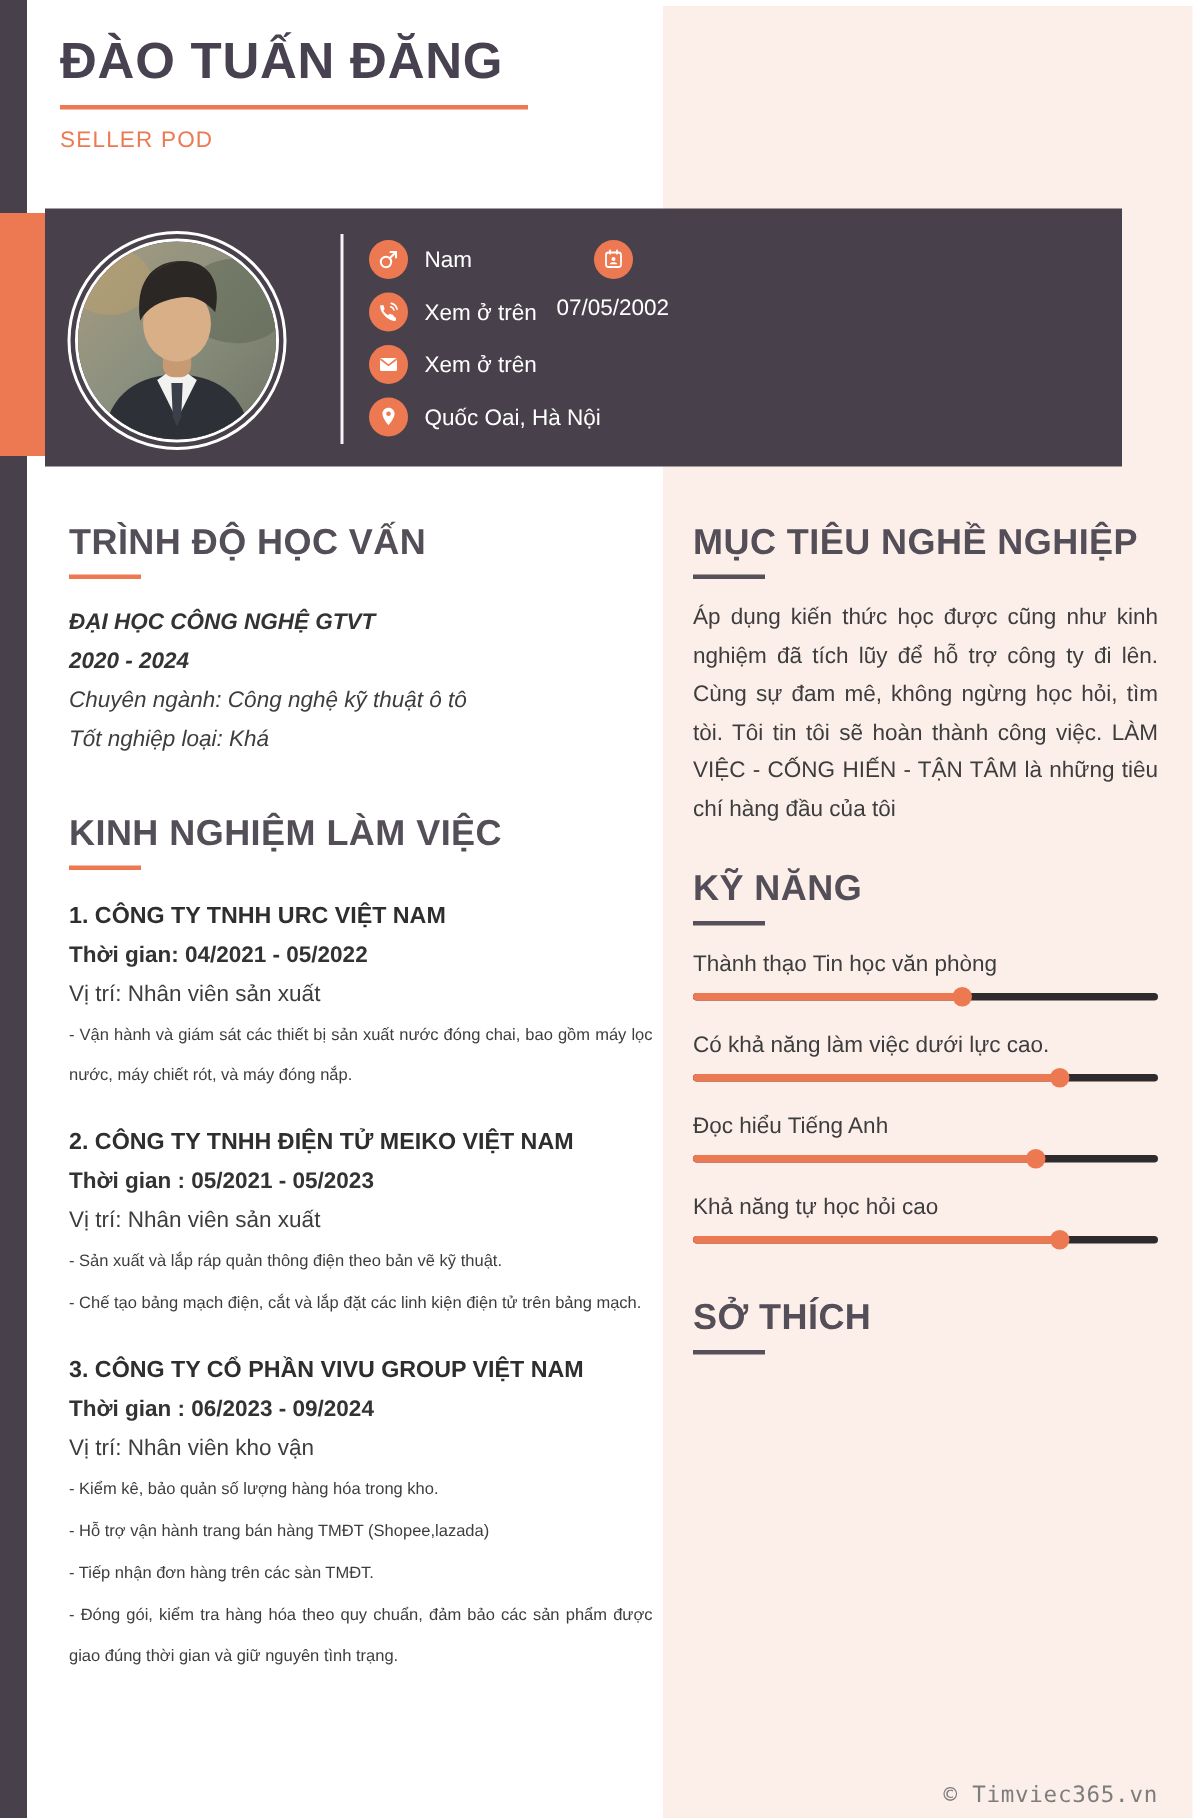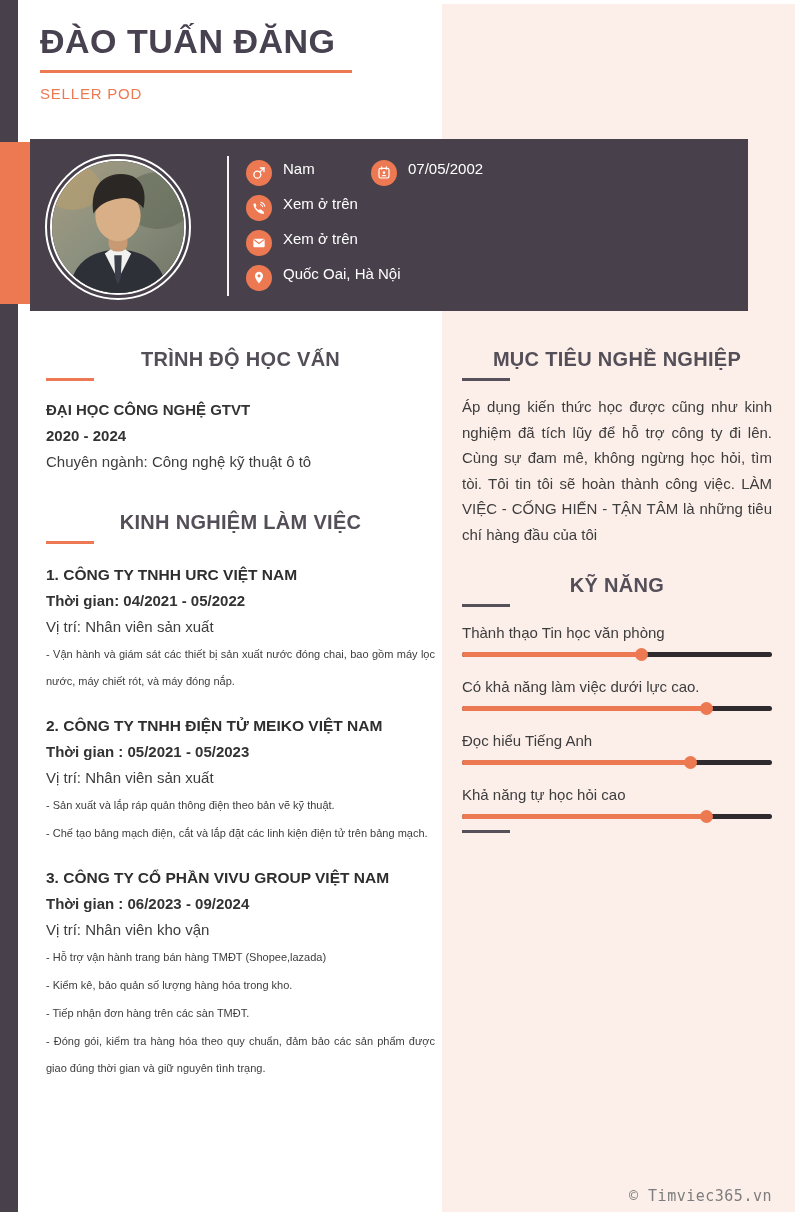--- a/index.html
+++ b/index.html
@@ -25,37 +25,37 @@
   .cv-title { margin-top:12px; font-size:15px; font-weight:400; color:var(--accent); letter-spacing:.8px; }
 
   
   .photo-wrap { position:absolute; left:15px; top:15px; width:146px; height:146px;
     border:2px solid #fff; border-radius:50%; }
   .photo-inner { position:absolute; inset:3px; border:2px solid #fff; border-radius:50%; overflow:hidden; }
   .photo-inner svg { display:block; width:100%; height:100%; }
   .v-divider { position:absolute; left:197px; top:17px; width:2px; height:140px; background:#fff; opacity:.95; }
   .contact { position:absolute; left:216px; top:21px; }
   .contact-row { display:flex; align-items:center; height:26px; margin-bottom:9px; position:relative; }
-  .contact-item { display:flex; gap:11px; }
-  .contact-item.second { position:absolute; left:125px; top:0; }
+  .contact-item { display:flex; align-items:center; gap:11px; }
+  .contact-item.second { position:absolute; left:125px; top:0;flex-direction:column; }
   .icon-circle { width:26px; height:26px; border-radius:50%; background:var(--accent);
     display:flex; align-items:center; justify-content:center; flex:0 0 26px; }
   .icon-circle svg { width:16px; height:16px; display:block; }
   .contact-label { color:#fff; font-size:15px; white-space:nowrap; }
 
   
   .col-left { position:absolute; left:46px; top:348px; width:389px; }
   .col-right { position:absolute; left:462px; top:348px; width:310px; }
 
-  .sec-heading { font-size:20px; font-weight:700; color:var(--heading); letter-spacing:.3px;text-align:center; }
+  .sec-heading { font-size:24px; font-weight:700; color:var(--heading); letter-spacing:.3px; }
   .rule { width:48px; height:3px; margin-top:7px; }
   .rule.orange { background:var(--accent); }
   .rule.darkc { background:#56505A; }
 
-  .edu-block { margin-top:16px; }
+  .edu-block { margin-top:16px;font-style:italic; }
   .line { font-size:15px; line-height:26px; color:#3d3d3d; }
   .line.bold { font-weight:700; color:#333; }
 
   .exp-heading { margin-top:36px; }
   .job { margin-top:18px; }
   .job-company { font-size:15.5px; font-weight:700; color:#2e2e2e; line-height:26px; }
   .job-time { font-size:15px; font-weight:700; color:#333; line-height:26px; }
   .job-pos { font-size:15px; line-height:26px; }
   .job-detail { font-size:11px; line-height:27px; text-align:justify; margin-top:1px; }
 
@@ -180,20 +180,21 @@
 
 <div class="col-left">
 
   <div>
     <div class="sec-heading">TRÌNH ĐỘ HỌC VẤN</div>
     <div class="rule orange"></div>
     <div class="edu-block">
       <div class="line bold">ĐẠI HỌC CÔNG NGHỆ GTVT</div>
       <div class="line bold">2020 - 2024</div>
       <div class="line">Chuyên ngành: Công nghệ kỹ thuật ô tô</div>
+      <div class="line">Tốt nghiệp loại: Khá</div>
     </div>
   </div>
 
   <div>
     <div class="sec-heading exp-heading">KINH NGHIỆM LÀM VIỆC</div>
     <div class="rule orange"></div>
 
     <div class="job">
       <div class="job-company">1. CÔNG TY TNHH URC VIỆT NAM</div>
       <div class="job-time">Thời gian: 04/2021 - 05/2022</div>
@@ -206,22 +207,22 @@
       <div class="job-time">Thời gian : 05/2021 - 05/2023</div>
       <div class="job-pos">Vị trí: Nhân viên sản xuất</div>
       <div class="job-detail">- Sản xuất và lắp ráp quản thông điện theo bản vẽ kỹ thuật.</div>
       <div class="job-detail">- Chế tạo bảng mạch điện, cắt và lắp đặt các linh kiện điện tử trên bảng mạch.</div>
     </div>
 
     <div class="job">
       <div class="job-company">3. CÔNG TY CỔ PHẦN VIVU GROUP VIỆT NAM</div>
       <div class="job-time">Thời gian : 06/2023 - 09/2024</div>
       <div class="job-pos">Vị trí: Nhân viên kho vận</div>
+      <div class="job-detail">- Kiểm kê, bảo quản số lượng hàng hóa trong kho.</div>
       <div class="job-detail">- Hỗ trợ vận hành trang bán hàng TMĐT (Shopee,lazada)</div>
-      <div class="job-detail">- Kiểm kê, bảo quản số lượng hàng hóa trong kho.</div>
       <div class="job-detail">- Tiếp nhận đơn hàng trên các sàn TMĐT.</div>
       <div class="job-detail">- Đóng gói, kiểm tra hàng hóa theo quy chuẩn, đảm bảo các sản phẩm được giao đúng thời gian và giữ nguyên tình trạng.</div>
     </div>
   </div>
 </div>
 
 <div class="col-right">
 
   <div>
     <div class="sec-heading">MỤC TIÊU NGHỀ NGHIỆP</div>
@@ -261,17 +262,18 @@
       <div class="skill-label">Khả năng tự học hỏi cao</div>
       <div class="skill-bar">
         <div class="skill-track"></div>
         <div class="skill-fill fill" style="width: 79%;"></div>
         <div class="skill-dot dot" style="left: 79%;"></div>
       </div>
     </div>
   </div>
 
   <div>
+    <div class="sec-heading hobby-heading">SỞ THÍCH</div>
     <div class="rule darkc"></div>
   </div>
 </div>
 
 <div class="watermark">© Timviec365.vn</div>
 
 </body></html>

